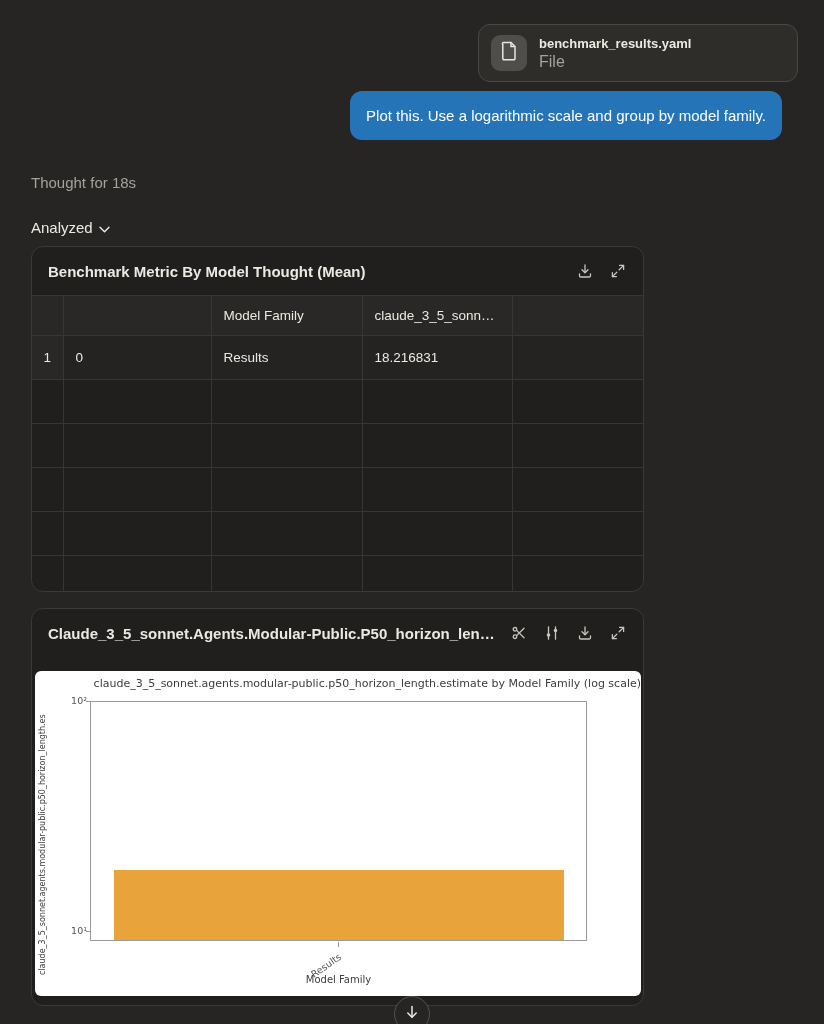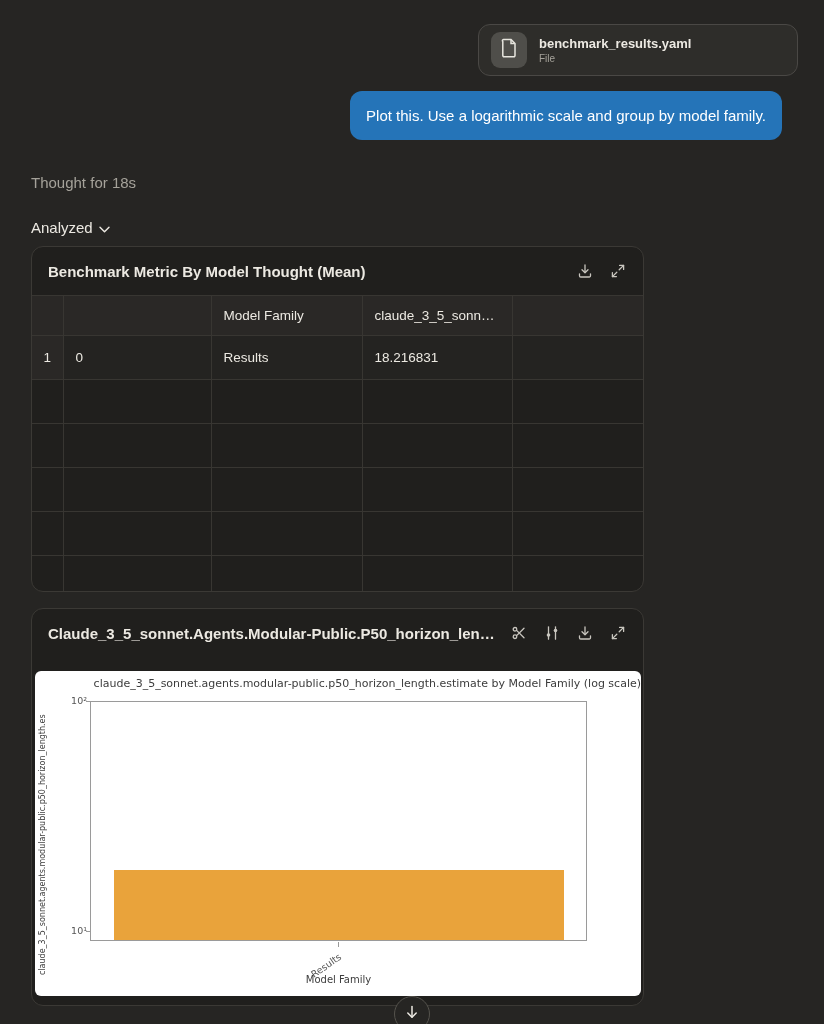--- a/index.html
+++ b/index.html
@@ -8,36 +8,36 @@
     background: var(--page_bg, #262523);
     font-family: "Liberation Sans", sans-serif;
     position: relative;
     overflow: hidden;
     color: var(--text_primary, #ece9e2);
   }
 
   
   .file-card {
     position: absolute; top: 24px; right: 26px;
-    width: 320px; height: 52px;
+    width: 320px; height: 58px;
     background: var(--file_card_bg, #2e2d2a);
     border: 1px solid var(--file_card_border, #4a4845);
     border-radius: 12px;
     display: flex; align-items: center; gap: 12px;
     padding: 0 12px;
   }
   .file-icon-box {
     width: 36px; height: 36px; border-radius: 9px;
     background: var(--file_icon_bg, #4f4e4a);
     display: flex; align-items: center; justify-content: center;
     flex: 0 0 auto;
   }
   .file-meta { display: flex; flex-direction: column; gap: 2px; min-width: 0; }
   .file-name { font-size: 13px; font-weight: 700; color: var(--text_primary); white-space: nowrap; overflow: hidden; text-overflow: ellipsis; }
-  .file-kind { font-size: 10px; color: var(--text_muted, #a5a29a); }
+  .file-kind { font-size: 16px; color: var(--text_muted, #a5a29a); }
 
   
   .user-bubble {
     position: absolute; top: 91px; right: 42px;
     background: var(--user_bubble_bg, #2574b8);
     color: #ffffff;
     font-size: 15px;
     padding: 16px 16px;
     border-radius: 12px;
     max-width: 640px;

